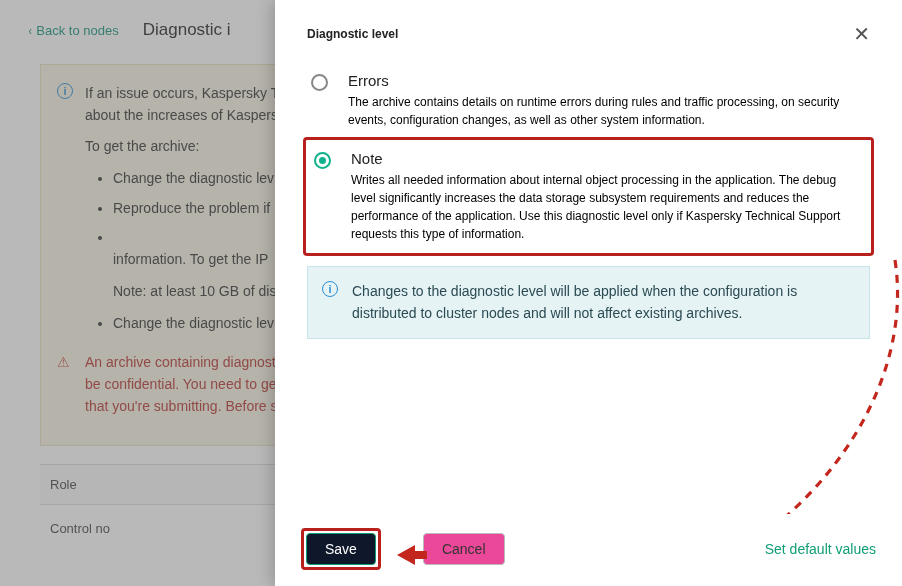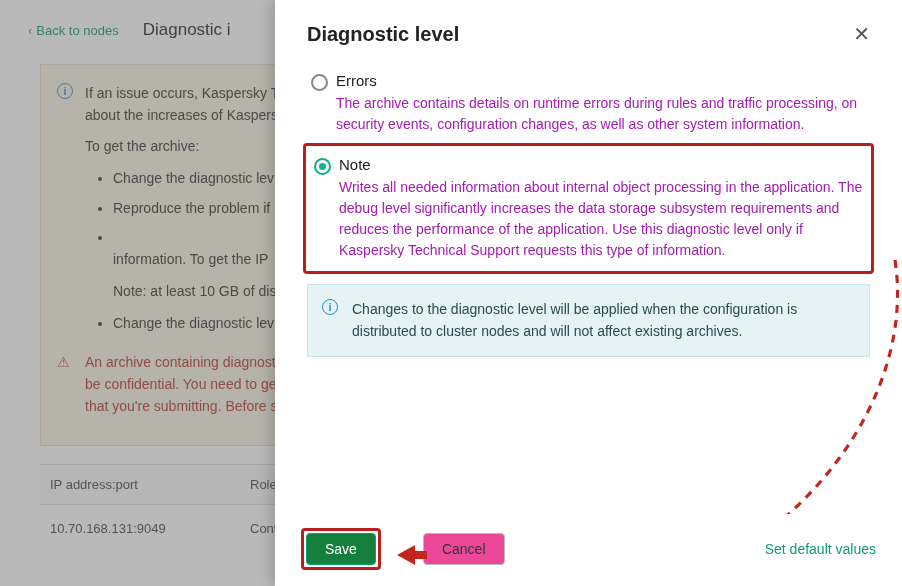--- a/index.html
+++ b/index.html
@@ -56,39 +56,39 @@
     top: 0; right: 0; bottom: 0;
     left: 275px;
     background: #fff;
     display:flex; flex-direction:column;
     box-shadow: -4px 0 14px rgba(0,0,0,.18);
   }
   .modal-header {
     padding: 20px 26px 12px 32px;
     display:flex; align-items:center; justify-content:space-between;
   }
-  .modal-title { font-size: 20px; font-weight: 600; color:#222; }
+  .modal-title { font-size: 12px; font-weight: 600; color:#222; }
   .close-x {
     font-size: 20px; color:#555; cursor:pointer; line-height:1;
     background:none; border:none; padding:4px 6px;
   }
   .modal-body { padding: 6px 32px 0 32px; flex:1; overflow:hidden; position:relative; }
   .option {
-    display:flex; gap:8px; padding: 6px 4px 12px 4px;
+    display:flex; gap:20px; padding: 6px 4px 12px 4px;
   }
   .radio {
     width:17px; height:17px; border:2px solid #888; border-radius:50%;
     margin-top:2px; flex:none; position:relative;
   }
   .radio.selected { border-color:#0fb28a; }
   .radio.selected::after {
     content:""; position:absolute; inset:3px; border-radius:50%; background:#0fb28a;
   }
   .opt-head { font-size:15px; color:#222; margin-bottom:4px; }
-  .opt-desc { font-size:14px; color:#a21caf; line-height:1.5; }
+  .opt-desc { font-size:12px; color:#000000; line-height:1.5; }
 
   .debug-highlight {
     border:3px solid #b8201e; border-radius:4px;
     padding:4px;
     margin: -4px;
   }
 
   .note-box {
     background:#e5f3f5; border:1px solid #c8e4ea;
     padding:14px 16px 14px 44px; position:relative;
@@ -103,21 +103,21 @@
 
   .modal-footer {
     padding: 14px 26px 16px 26px;
     display:flex; align-items:center; gap:14px;
     border-top: none;
   }
   .btn {
     font-size:14px; padding:7px 18px; border-radius:4px; cursor:pointer;
     border:1px solid #bbb; background:#ec4899; color:#333;
   }
-  .btn-primary { background:#15803d; border-color:#0f9d76; color:#fff; font-weight:500; }
+  .btn-primary { background:#0f172a; border-color:#0f9d76; color:#fff; font-weight:500; }
   .save-hl { border:3px solid #b8201e; padding:2px; border-radius:4px; display:inline-block; }
   .right-link { margin-left:auto; color:#0f9d76; font-size:14px; cursor:pointer; }
 
   
   .arrow-svg {
     position:absolute; left:300px; top:190px; width:420px; height:380px;
     pointer-events:none;
   }
 
   
@@ -153,25 +153,23 @@
           <li>Change the diagnostic lev</li>
         </ul>
       <p class="warn" style="margin-top:18px;">
         <span class="warn-icon">⚠</span>
         <span>An archive containing diagnosti</span><br>
         <span>be confidential. You need to get</span><br>
         <span>that you're submitting. Before su</span>
       </p>
     </div>
     <div class="table-head">
-      <div>IP address:port</div>
       <div>Role</div>
     </div>
     <div class="table-row">
-      <div>10.70.168.131:9049</div>
       <div>Control no</div>
     </div>
   </div>
 </div>
 
 <div class="overlay"></div>
 
 <div class="modal">
   <div class="modal-header">
     <div class="modal-title">Diagnostic level</div>

